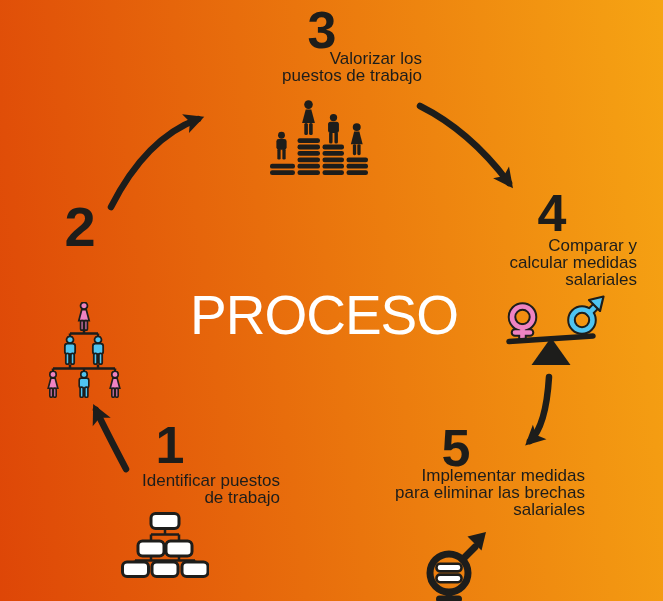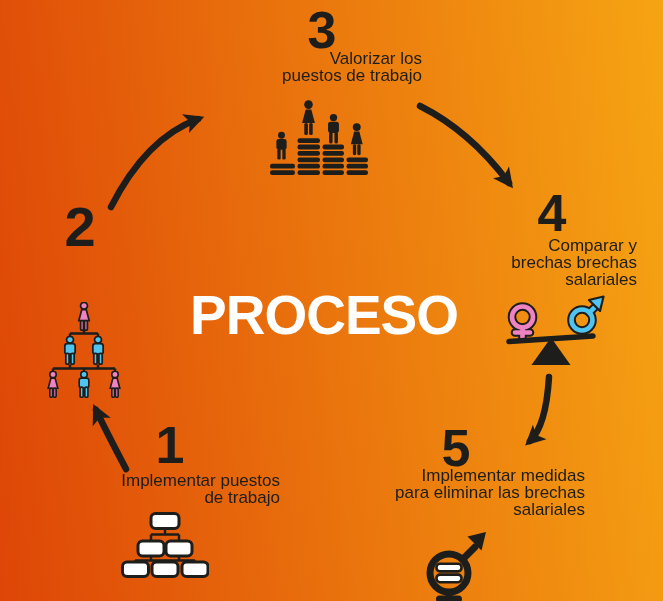--- a/index.html
+++ b/index.html
@@ -5,21 +5,21 @@
   html,body{margin:0;padding:0;background:#888;}
   .canvas{
     position:relative;
     width:663px;height:601px;
     overflow:hidden;
     background:linear-gradient(83deg, var(--background-left,#de4607) 0%, var(--background-right,#f6a413) 100%);
     font-family:"Liberation Sans","DejaVu Sans",sans-serif;
   }
   .title{
     position:absolute;left:190px;top:288px;width:256px;
-    text-align:center;font-size:55px;font-weight:700;letter-spacing:-1px;
+    text-align:center;font-size:55px;font-weight:400;letter-spacing:-1px;
     line-height:1;color:var(--title-text,#fff);
   }
   .num{
     position:absolute;width:48px;text-align:center;
     font-size:52px;font-weight:700;line-height:1;color:var(--ink,#1d1d1b);
   }
   .lbl{
     position:absolute;text-align:right;white-space:pre-line;
     font-size:17px;line-height:1.0;color:var(--ink,#1d1d1b);
   }
@@ -68,21 +68,21 @@
     </defs>
     <path class="flow" d="M126,469 Q106,431 96,410" marker-end="url(#ah)"></path>
     <path class="flow" d="M111,207 Q146,138 198,119" marker-end="url(#ah)"></path>
     <path class="flow" d="M420,106 Q470,131 509,183" marker-end="url(#ah)"></path>
     <path class="flow" d="M549,377 Q546,426 530,441" marker-end="url(#ah)"></path>
   </svg>
 
   <div class="title">PROCESO</div>
 
   <div class="num" style="left:146px;top:419px;">1</div>
-  <div class="lbl" style="left:60px;top:472px;width:220px;">Implementar puestos
+  <div class="lbl" style="left:60px;top:472px;width:220px;">Identificar puestos
 de trabajo</div>
   <svg class="icon" style="left:121px;top:512px;" width="88" height="66" viewBox="0 0 88 66">
     <path class="conn" d="M44,16 V22.5 M30,22.5 H58 M30,22.5 V29 M58,22.5 V29 M30,44 V48.5 M58,44 V48.5 M14,48.5 H74 M14,48.5 V51 M44,48.5 V51 M74,48.5 V51"></path>
     <rect class="box" x="30" y="1.5" width="28" height="15" rx="4.5"></rect>
     <rect class="box" x="17" y="29" width="26" height="15" rx="4.5"></rect>
     <rect class="box" x="45" y="29" width="26" height="15" rx="4.5"></rect>
     <rect class="box" x="1.5" y="50" width="26" height="14.5" rx="4.5"></rect>
     <rect class="box" x="31" y="50" width="26" height="14.5" rx="4.5"></rect>
     <rect class="box" x="61" y="50" width="26" height="14.5" rx="4.5"></rect>
   </svg>
@@ -123,21 +123,21 @@
 
       <use href="#man" x="5.5" y="41" width="16" height="34"></use>
       <use href="#woman" x="30.5" y="10" width="20" height="40"></use>
       <use href="#man" x="57" y="25" width="17" height="32"></use>
       <use href="#woman" x="79.5" y="33.5" width="18.5" height="36"></use>
     </g>
   </svg>
 
   <div class="num" style="left:528px;top:187px;">4</div>
   <div class="lbl" style="left:467px;top:237px;width:170px;">Comparar y
-brechas brechas
+calcular medidas
 salariales</div>
   <svg class="icon" style="left:504px;top:292px;" width="108" height="76" viewBox="0 0 108 76">
 
     <g class="sym-outline">
         <circle cx="18.5" cy="25" r="10.5"></circle>
         <path d="M18.5,35.5 V46.5 M11,40.5 H26"></path>
       </g>
     <g class="sym-pink">
         <circle cx="18.5" cy="25" r="10.5"></circle>
         <path d="M18.5,35.5 V46.5 M11,40.5 H26"></path>

